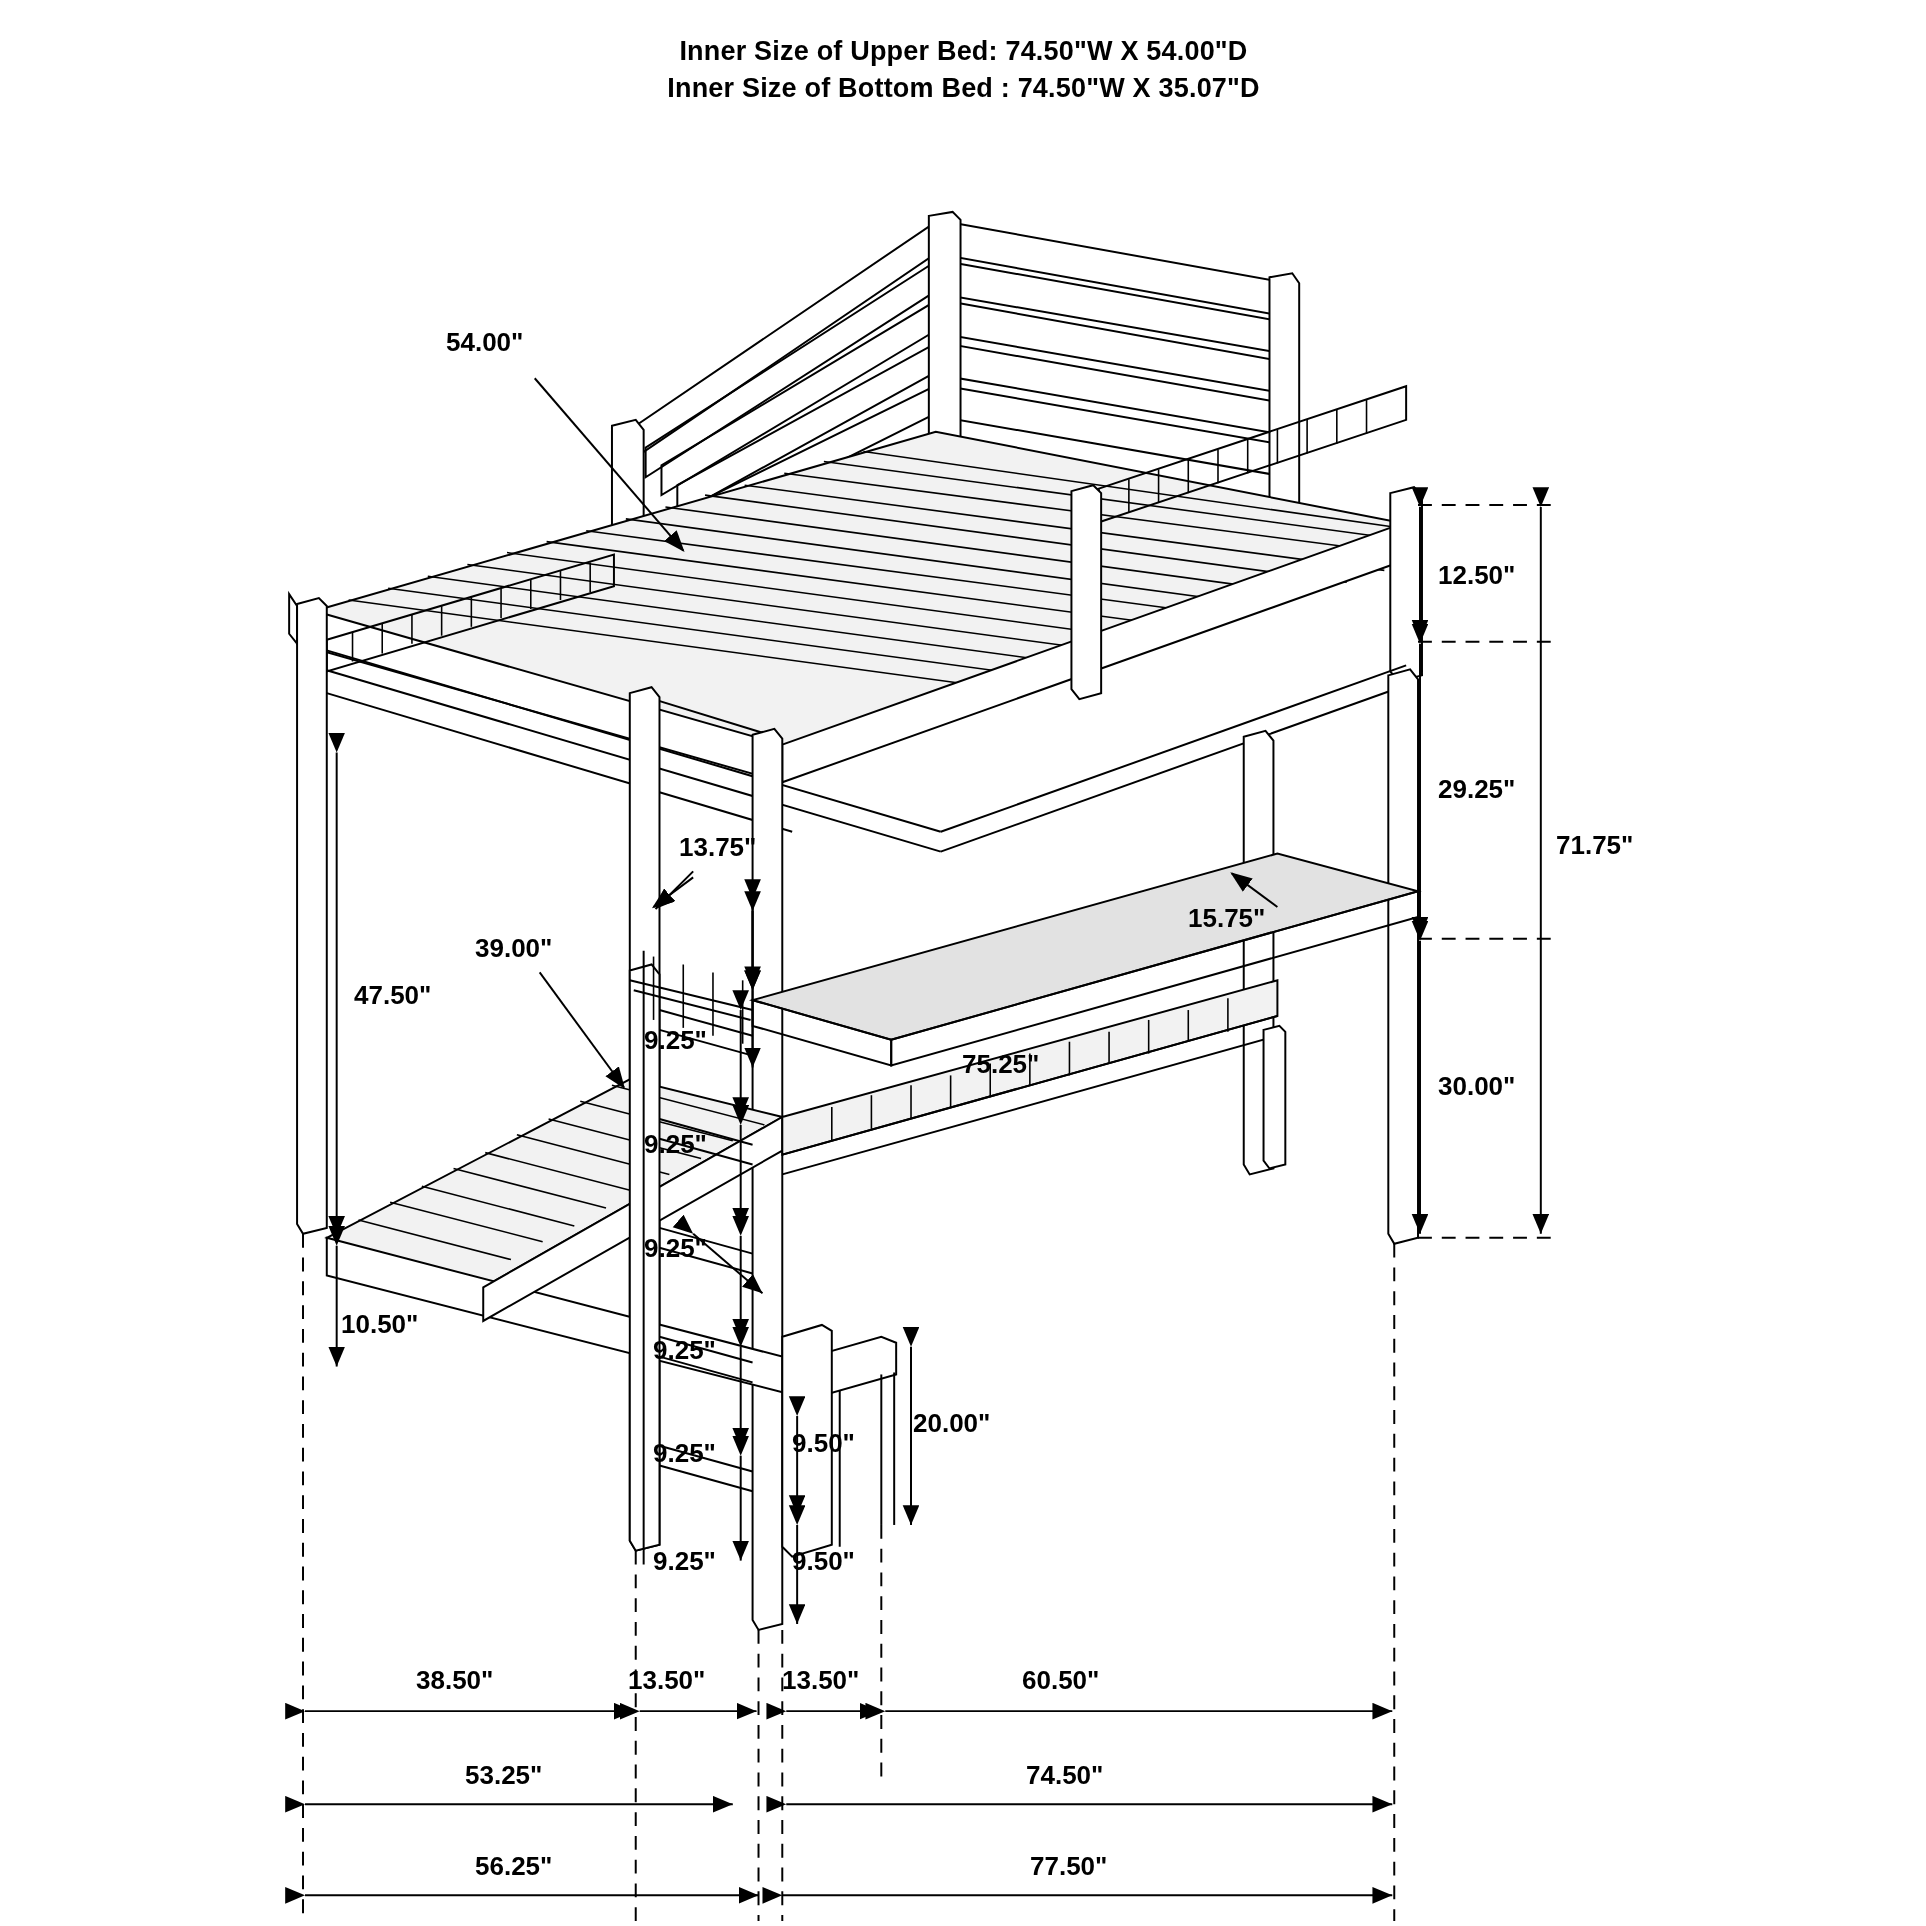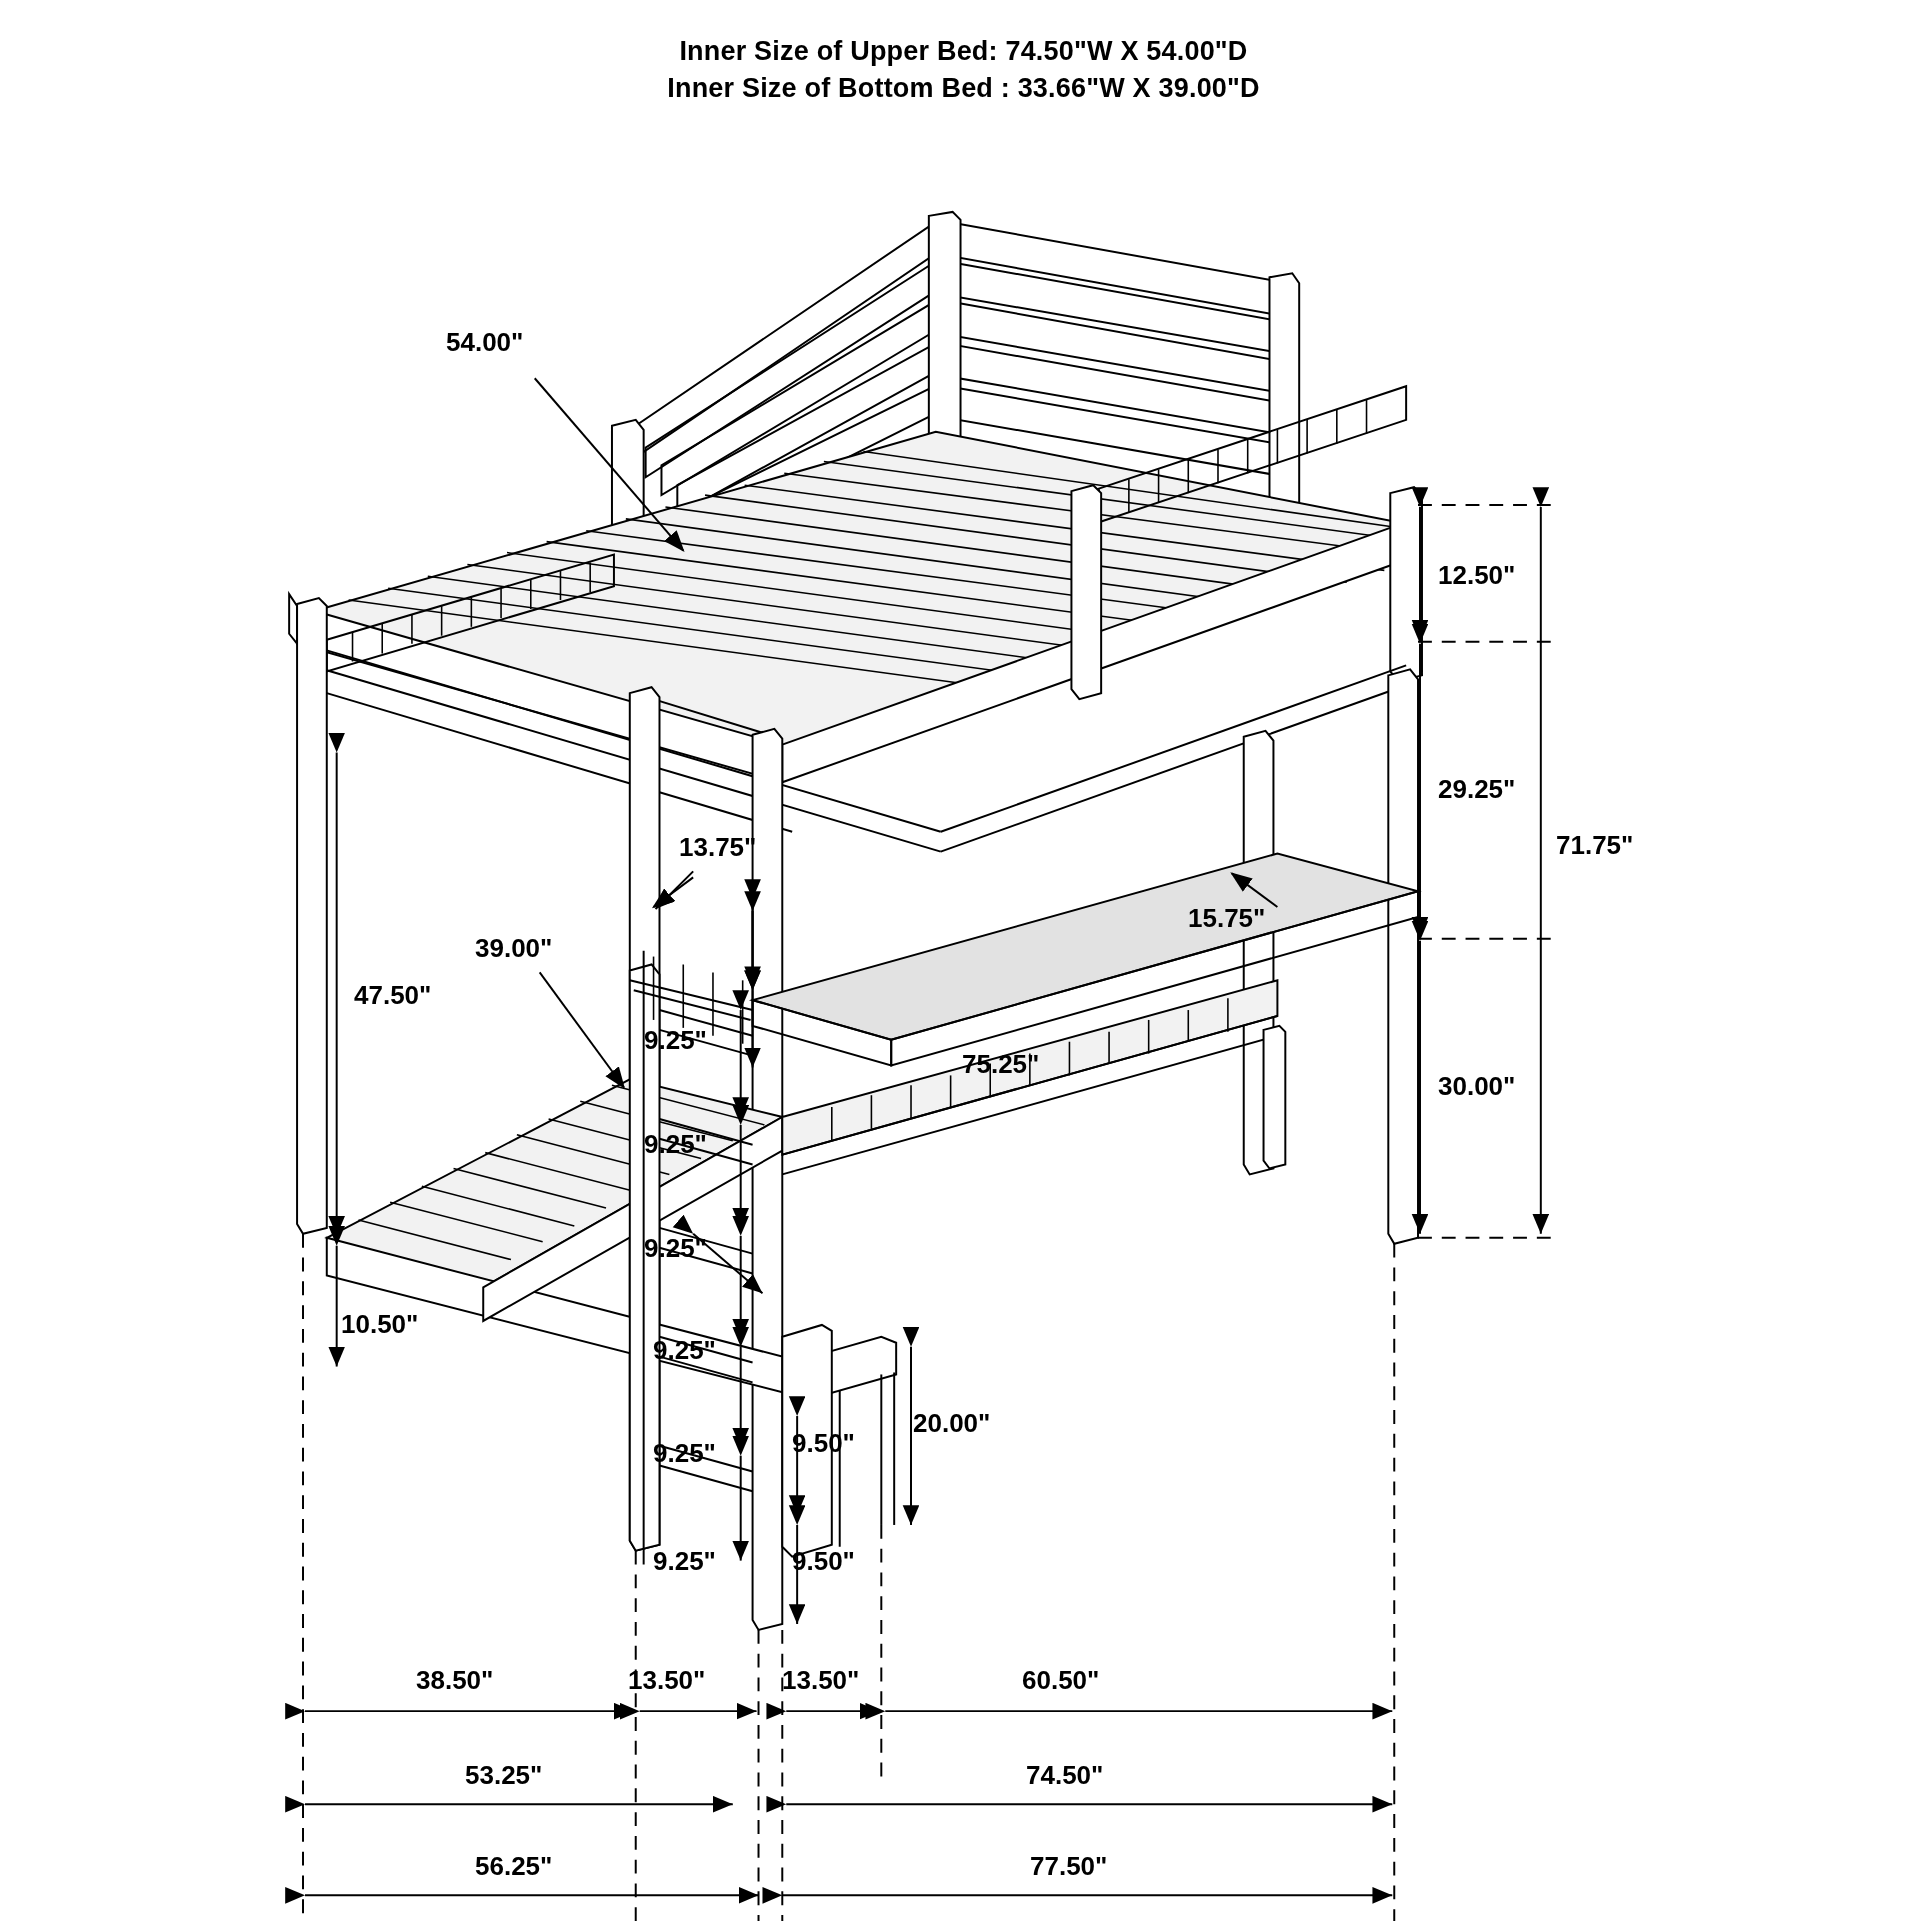--- a/index.html
+++ b/index.html
@@ -15,21 +15,21 @@
   .fillw{fill:#ffffff;stroke:#000;stroke-width:2;}
   .fillg{fill:#f2f2f2;stroke:#000;stroke-width:2;}
   .filld{fill:#e2e2e2;stroke:#000;stroke-width:2;}
 </style>
 </head>
 <body>
 
 <div id="stage">
 
   <div class="hdr" style="top:36px;">Inner Size of Upper Bed: 74.50"W X 54.00"D</div>
-  <div class="hdr" style="top:73px;">Inner Size of Bottom Bed : 33.66"W X 39.00"D</div>
+  <div class="hdr" style="top:73px;">Inner Size of Bottom Bed : 74.50"W X 35.07"D</div>
 
   <svg class="draw" viewBox="0 0 1946 1946">
     <defs>
       <marker id="ah" markerWidth="12" markerHeight="12" refX="10" refY="4.2" orient="auto">
         <path d="M0,0 L11,4.2 L0,8.4 z" fill="#000"></path>
       </marker>
       <marker id="ahs" markerWidth="12" markerHeight="12" refX="10" refY="4.2" orient="auto">
         <path d="M0,0 L10,4.2 L0,8.4 z" fill="#000"></path>
       </marker>
     </defs>

